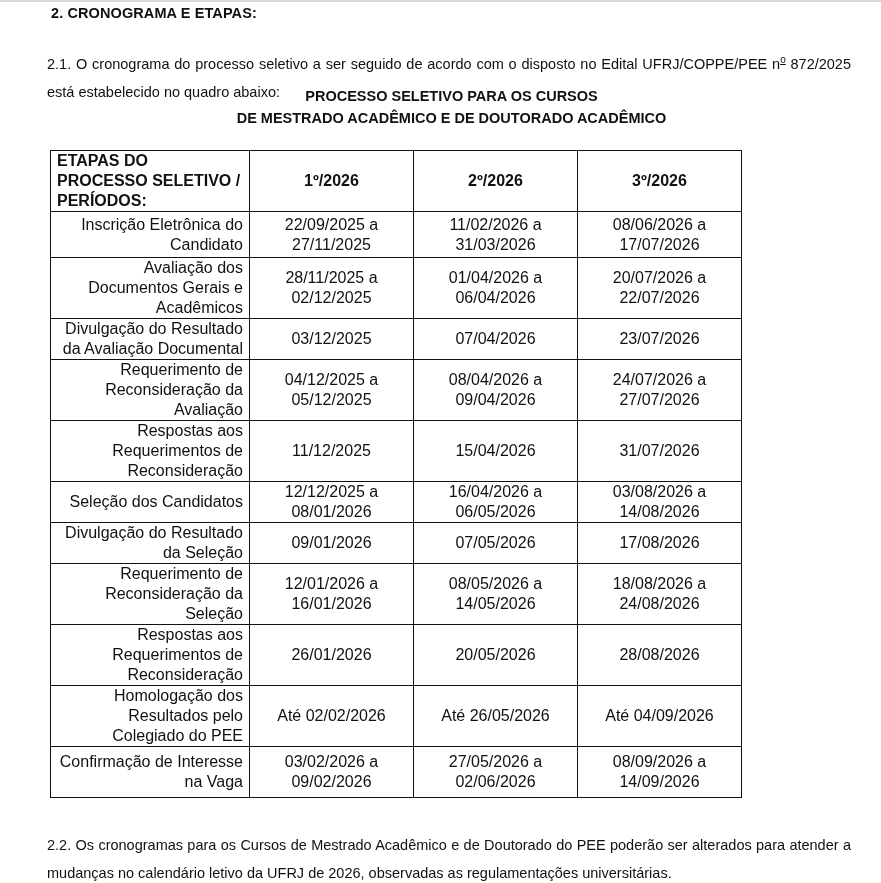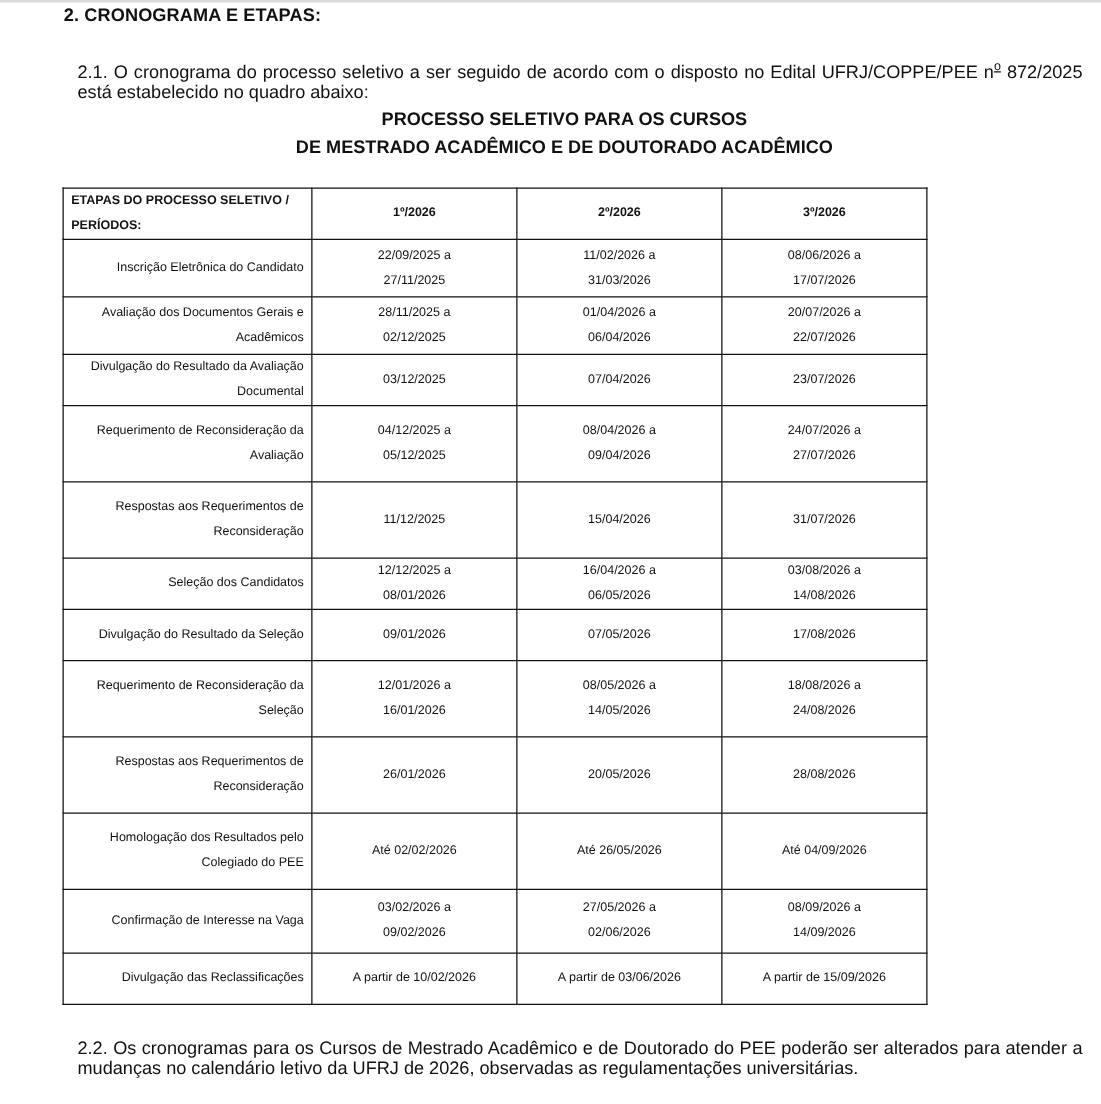--- a/index.html
+++ b/index.html
@@ -1,27 +1,27 @@
 <!DOCTYPE html>
 <html><head>
 <meta charset="utf-8">
 <style>
   html, body { margin:0; padding:0; background:#fff; }
   body { width:881px; height:883px; position:relative; overflow:hidden;
          font-family:"Liberation Sans", sans-serif; color:#111; }
   .topline { position:absolute; left:0; top:0; width:881px; height:2px; background:#d9d9d9; }
   .h2 { position:absolute; left:51px; top:5px; font-size:14.5px; font-weight:bold; letter-spacing:0.1px; }
-  .para { position:absolute; left:62px; width:804px; font-size:14.5px; line-height:16px; text-align:justify; }
+  .para { position:absolute; left:47px; width:804px; font-size:14.5px; line-height:28px; text-align:justify; }
   .p1 { top:46px; }
   .p2 { top:831px; }
   sup.ord { font-size:10px; text-decoration:underline; vertical-align:6px; }
   .title { position:absolute; left:0; width:903px; text-align:center; font-weight:bold; font-size:14.5px; }
   .t1 { top:88px; }
   .t2 { top:110px; }
-  table.sched { position:absolute; left:50px; top:150px; border-collapse:collapse; font-size:10px; }
+  table.sched { position:absolute; left:50px; top:150px; border-collapse:collapse; font-size:16px; }
   table.sched td, table.sched th { border:1.5px solid #111; padding:0 6px; line-height:20px; }
   table.sched th { font-weight:bold; text-align:center; }
   table.sched th.first { text-align:left; }
   table.sched td.stage { text-align:right; width:186px; }
   table.sched td.val { text-align:center; }
   col.c0 { width:199px; } col.c1 { width:164px; } col.c2 { width:164px; } col.c3 { width:164px; }
 </style>
 </head>
 <body>
 
@@ -193,28 +193,16 @@
         </td>
         <td class="val">
           <div>27/05/2026 a</div>
           <div>02/06/2026</div>
         </td>
         <td class="val">
           <div>08/09/2026 a</div>
           <div>14/09/2026</div>
         </td>
       </tr>
-      <tr style="height: 41px;">
-        <td class="stage">Divulgação das Reclassificações</td>
-        <td class="val">
-          <div>A partir de 10/02/2026</div>
-        </td>
-        <td class="val">
-          <div>A partir de 03/06/2026</div>
-        </td>
-        <td class="val">
-          <div>A partir de 15/09/2026</div>
-        </td>
-      </tr>
     </tbody>
 </table>
 
 <div class="para p2">2.2. Os cronogramas para os Cursos de Mestrado Acadêmico e de Doutorado do PEE poderão ser alterados para atender a mudanças no calendário letivo da UFRJ de 2026, observadas as regulamentações universitárias.</div>
 
 </body></html>

